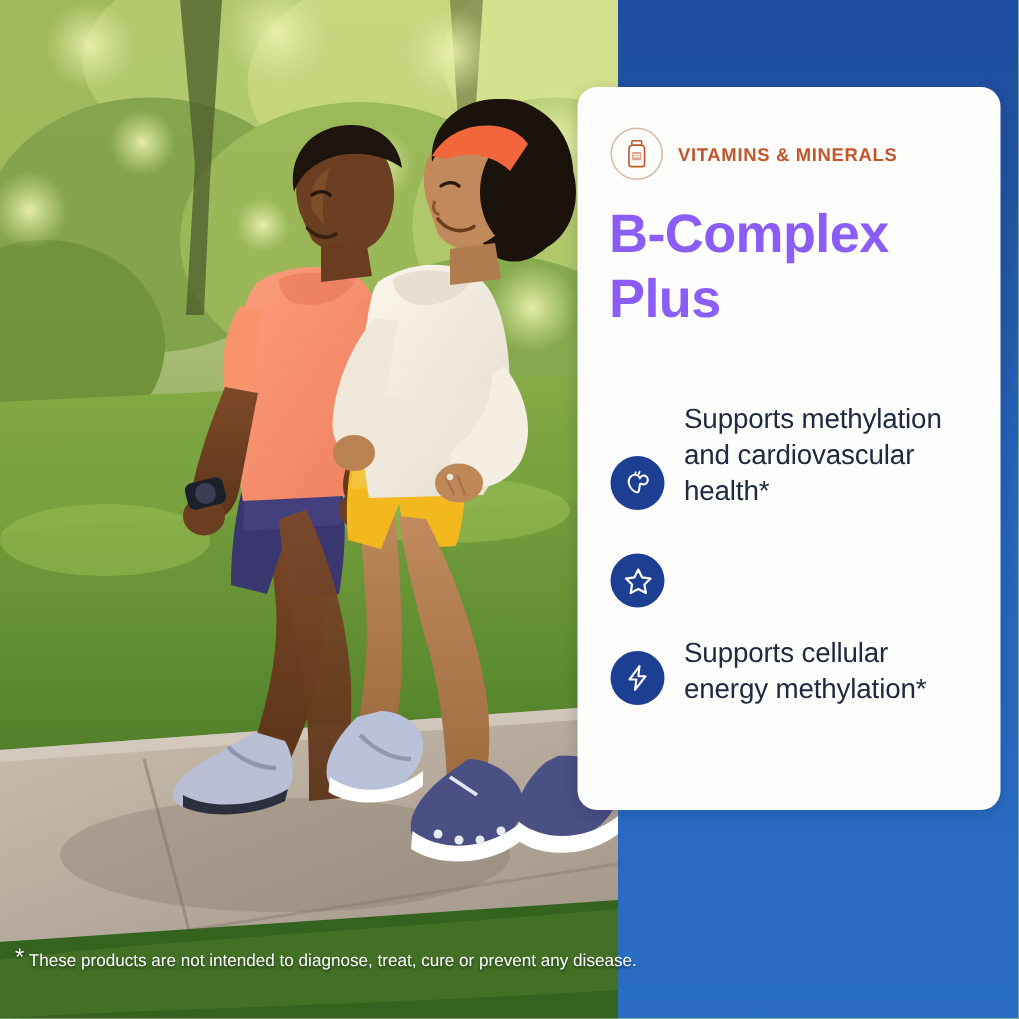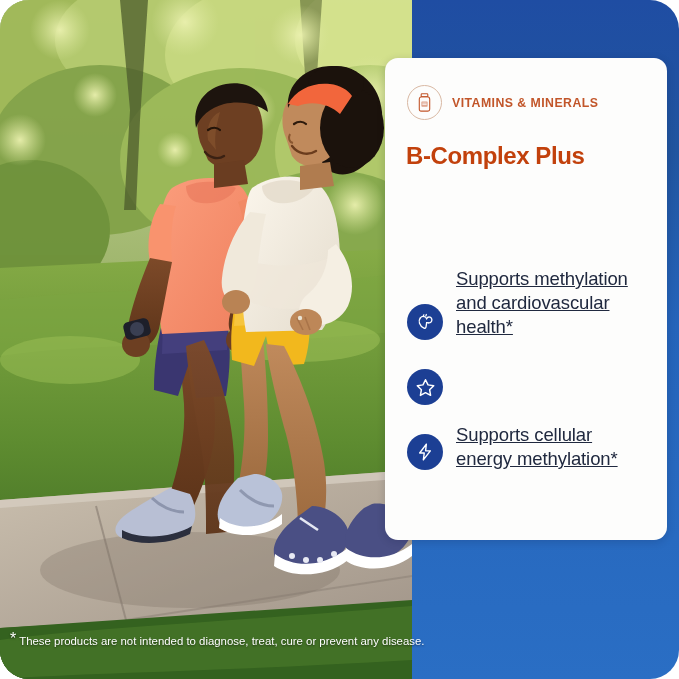--- a/index.html
+++ b/index.html
@@ -6,21 +6,20 @@
   body{
     width:679px;height:679px;
     font-family:"Liberation Sans", sans-serif;
     background:#ffffff;
     overflow:hidden;
   }
   .stage{
     position:relative;
     width:679px;height:679px;
     overflow:hidden;
-    border-radius:29px;
   }
 
   
   .blue-panel{
     position:absolute;
     left:412px;top:0;
     width:267px;height:679px;
     background:linear-gradient(180deg,#1f4da3 0%,#21559f 22%,#2564ba 48%,#2a6ec4 100%);
   }
 
@@ -63,24 +62,24 @@
     letter-spacing:.45px;
     color:#c2562a;
     white-space:nowrap;
   }
 
   
   .card-title{
     position:absolute;
     left:21px;top:76px;
     width:236px;
-    font-size:24px;
+    font-size:36px;
     line-height:43px;
     font-weight:bold;
-    color:#c2410c;
+    color:#8b5cf6;
     letter-spacing:-.4px;
   }
 
   
   .benefits{
     position:absolute;
     left:22px;top:208px;
     width:245px;
   }
   .benefit{
@@ -96,21 +95,20 @@
     display:flex;align-items:center;justify-content:center;
     flex:none;
   }
   .b-icon svg{display:block;}
   .b-text{
     font-size:18.5px;
     line-height:24px;
     color:#20293f;
     letter-spacing:-.1px;
     padding-top:1px;
-    text-decoration:underline;
   }
   .benefit-0 .b-icon{margin-top:38px;}
   .benefit-1 .b-icon{margin-top:12px;}
   .benefit-2 .b-icon{margin-top:12px;}
 
   
   .disclaimer{
     position:absolute;
     left:10px;top:631px;
     width:400px;

